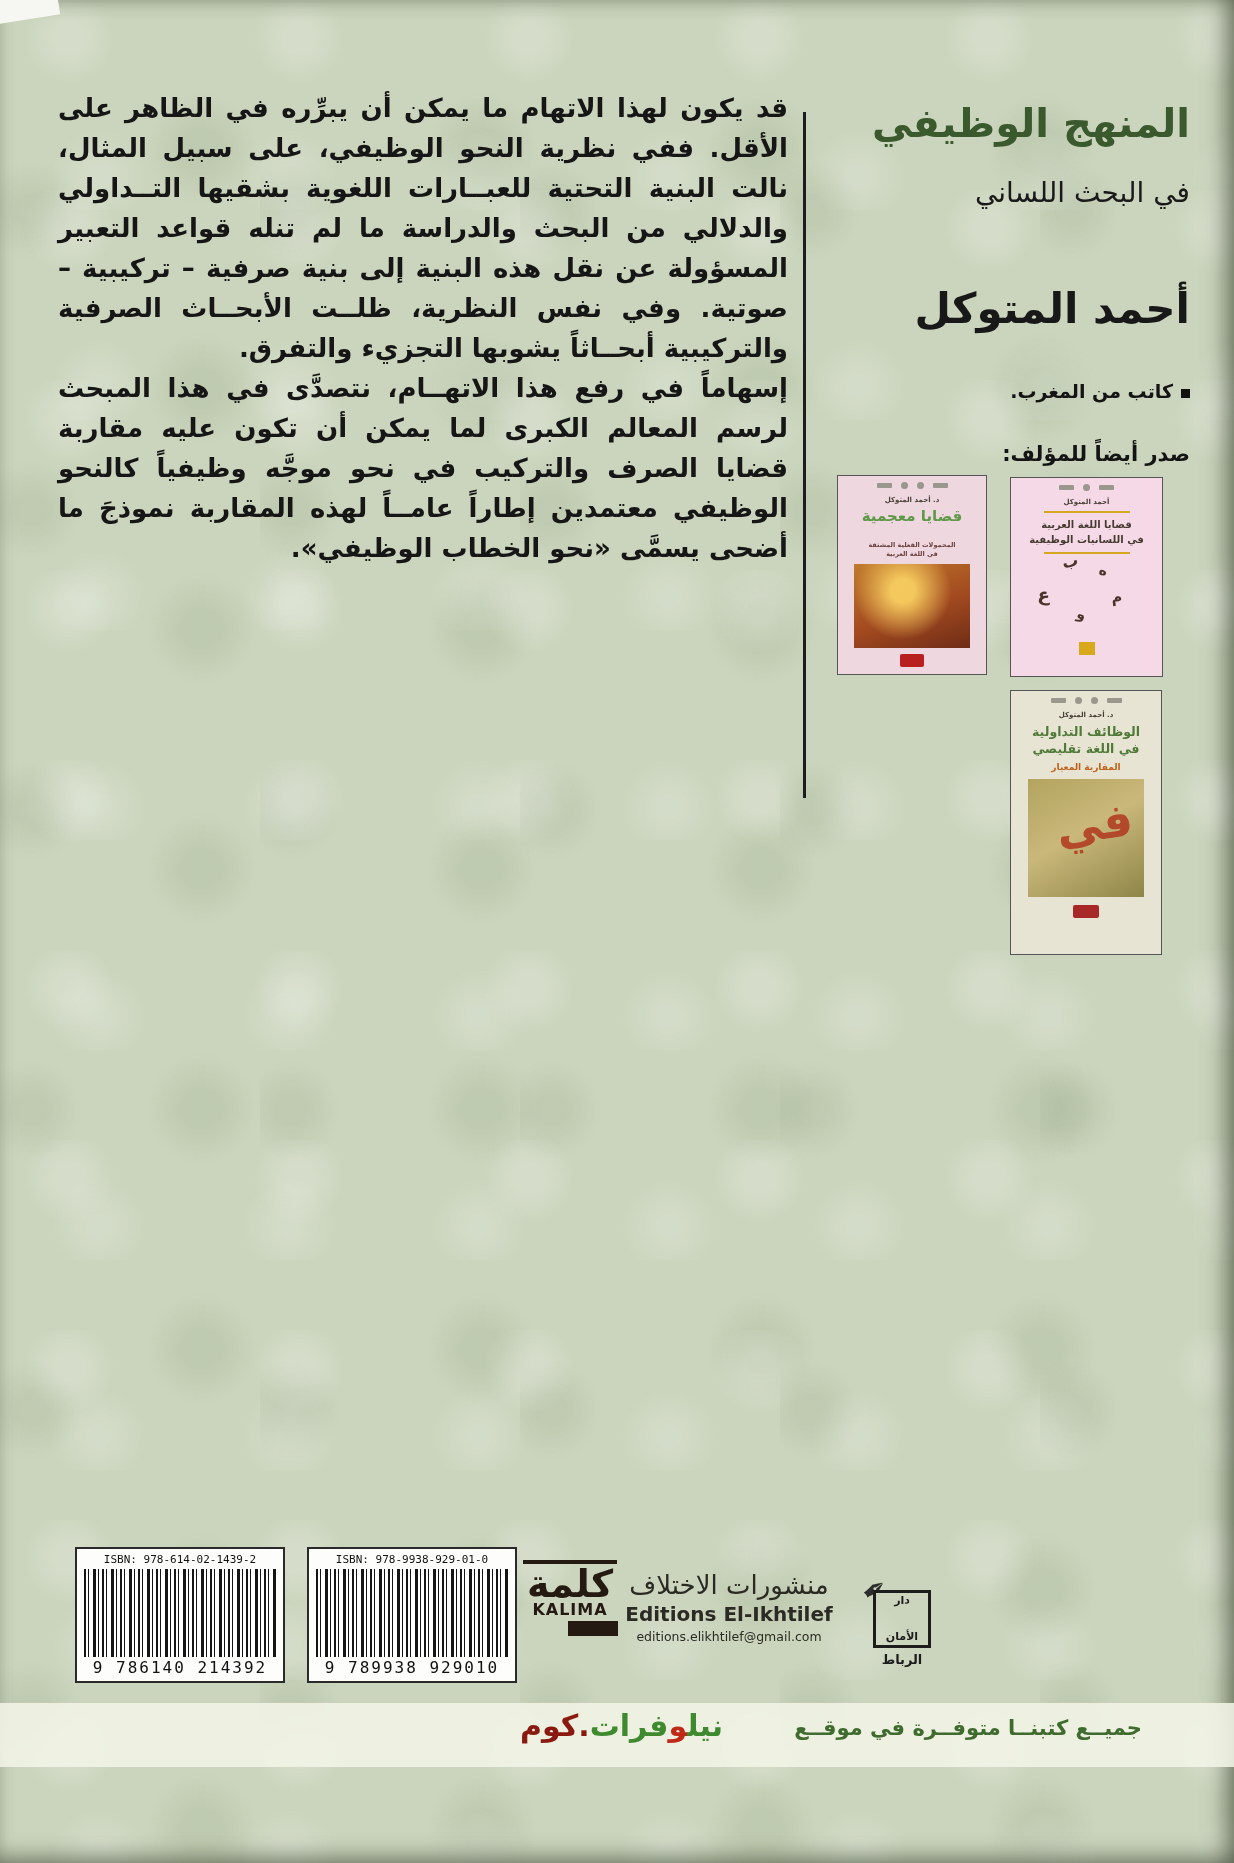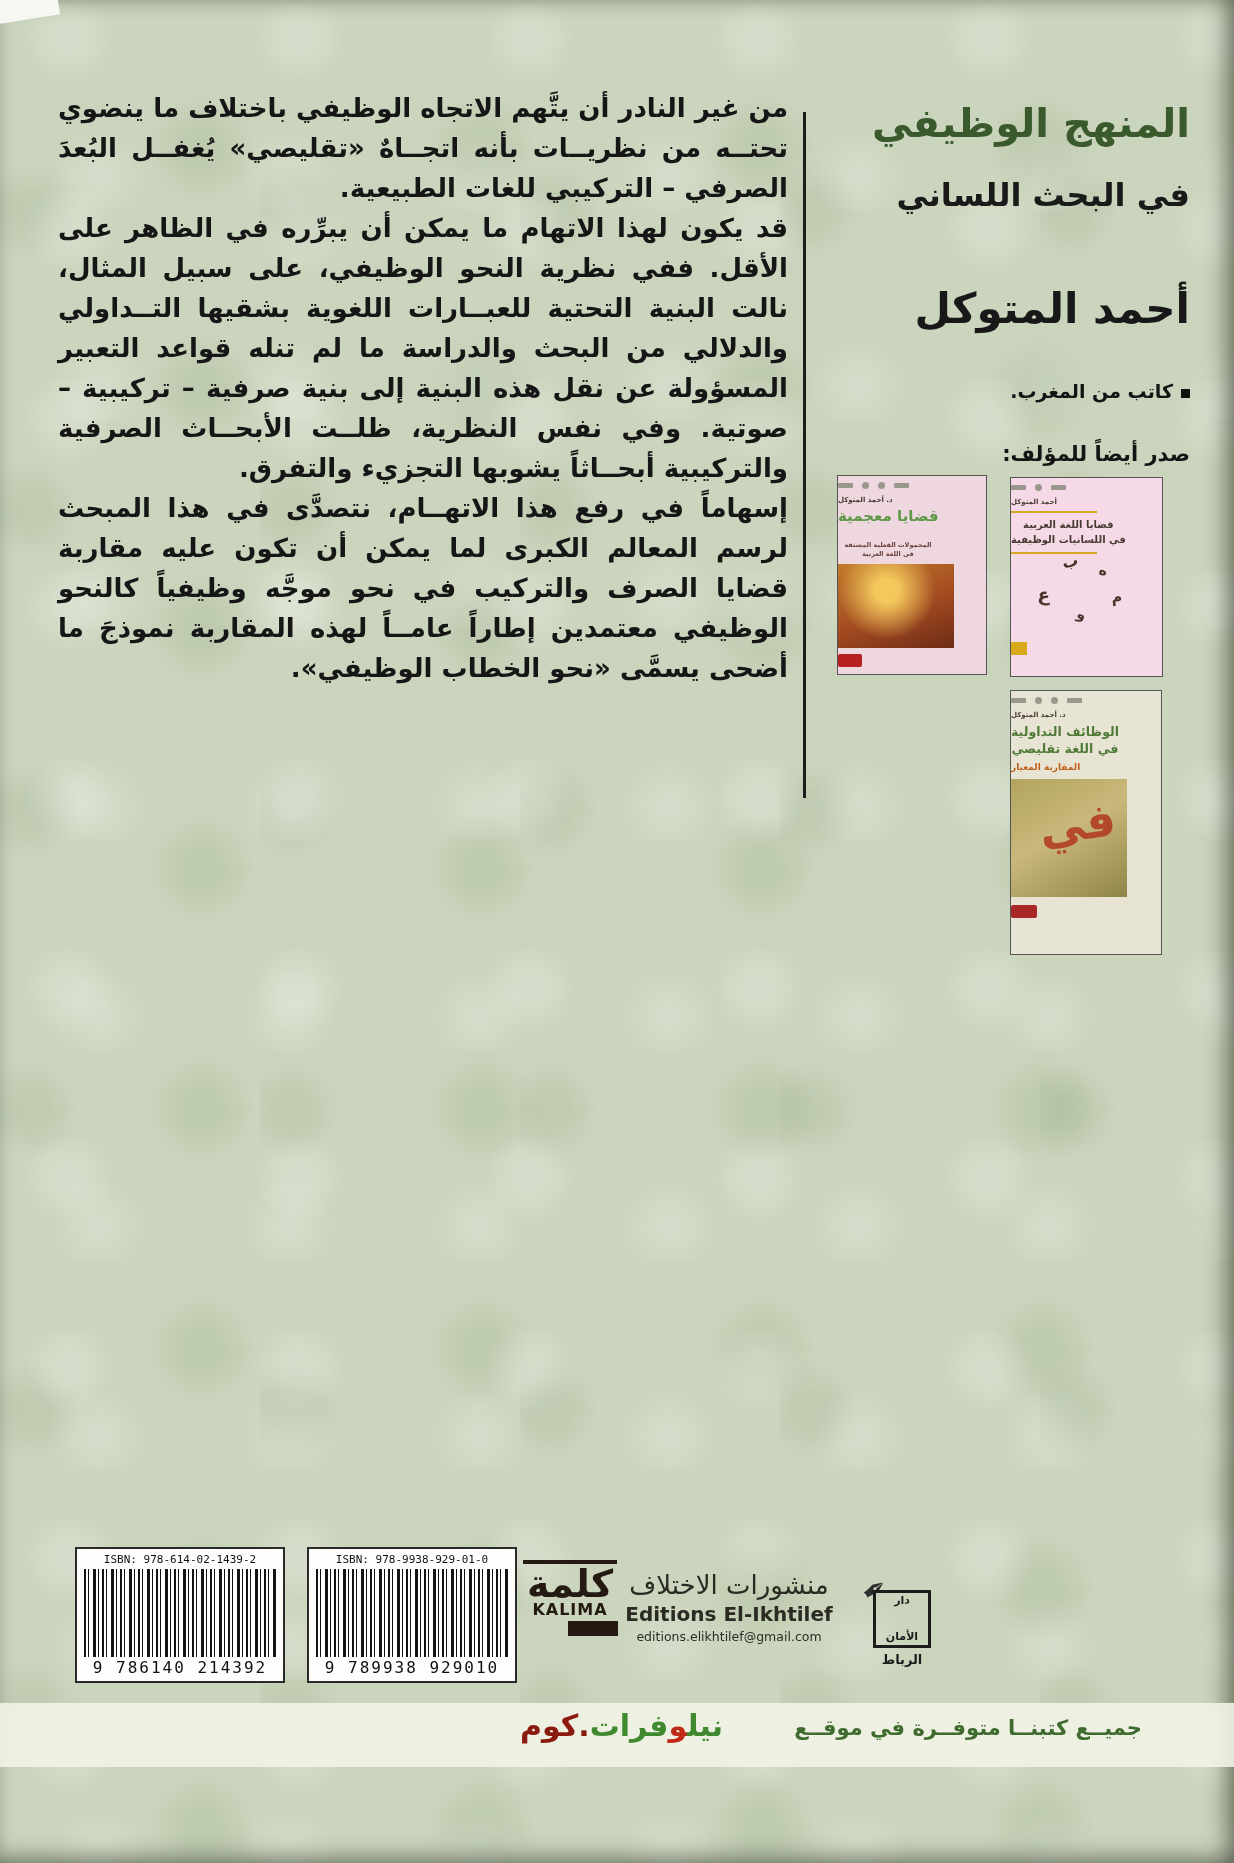--- a/index.html
+++ b/index.html
@@ -24,28 +24,28 @@
     position:absolute;left:58px;top:88px;width:730px;
     direction:rtl;text-align:justify;
     color:#161616;font-weight:bold;font-size:26px;line-height:40px;
   }
   .blurb p{margin:0;}
   
   .divider{position:absolute;left:803px;top:112px;width:3px;height:686px;background:#1d1d1d;}
   
   .rc{position:absolute;right:44px;direction:rtl;text-align:right;color:#141414;}
   .rc-title{top:100px;font-size:40px;font-weight:bold;color:#3a5a2e;letter-spacing:0;}
-  .rc-subtitle{top:176px;font-size:32px;font-weight:bold;color:#1a1a1a;}
+  .rc-subtitle{top:176px;font-size:28px;font-weight:normal;color:#1a1a1a;}
   .rc-author{top:284px;font-size:42px;font-weight:bold;color:#181818;}
   .rc-note{top:380px;font-size:19px;font-weight:bold;}
   .rc-note .sq{display:inline-block;width:9px;height:9px;background:#111;margin-left:8px;}
   .rc-alsoby{top:442px;font-size:21px;font-weight:bold;}
   
   .thumb{position:absolute;border:1px solid #555;box-sizing:border-box;direction:rtl;
-         display:flex;flex-direction:column;align-items:flex-end;overflow:hidden;}
+         display:flex;flex-direction:column;align-items:center;overflow:hidden;}
   .thumb .logos{display:flex;gap:9px;align-items:center;margin-top:6px;}
   .thumb .logos i{display:block;width:15px;height:5px;background:#9a978c;border-radius:1px;}
   .thumb .logos i.rnd{width:7px;height:7px;border-radius:50%;}
   .thumb .tauthor{font-size:7px;font-weight:bold;color:#4a4038;margin-top:7px;}
   .t1{left:837px;top:475px;width:150px;height:200px;background:#efd7e0;}
   .t1 .ttitle{font-size:15px;font-weight:bold;color:#5f9948;margin-top:3px;}
   .t1 .tsub{font-size:6.5px;font-weight:bold;color:#6b4440;width:100px;text-align:center;line-height:9px;margin-top:16px;}
   .t1 .art{width:116px;height:84px;margin-top:5px;
       background:radial-gradient(circle at 42% 32%, rgba(248,206,96,.95) 0 12px, rgba(248,206,96,0) 55%),
                  linear-gradient(160deg,#c07a2c,#a34a20 55%,#6e2c16);}
@@ -105,21 +105,20 @@
   .band-tag{position:absolute;right:92px;top:1716px;font-size:21px;font-weight:bold;color:#3f6b2f;direction:rtl;}
 </style>
 </head>
 <body>
 
 <div class="page">
 
   <div class="corner-artifact"></div>
 
   <div class="blurb">
-    <p>من غير النادر أن يتَّهم الاتجاه الوظيفي باختلاف ما ينضوي تحتــه من نظريــات بأنه اتجــاهٌ «تقليصي» يُغفــل البُعدَ الصرفي – التركيبي للغات الطبيعية.</p>
     <p>قد يكون لهذا الاتهام ما يمكن أن يبرِّره في الظاهر على الأقل. ففي نظرية النحو الوظيفي، على سبيل المثال، نالت البنية التحتية للعبــارات اللغوية بشقيها التــداولي والدلالي من البحث والدراسة ما لم تنله قواعد التعبير المسؤولة عن نقل هذه البنية إلى بنية صرفية – تركيبية – صوتية. وفي نفس النظرية، ظلــت الأبحــاث الصرفية والتركيبية أبحــاثاً يشوبها التجزيء والتفرق.</p>
     <p>إسهاماً في رفع هذا الاتهــام، نتصدَّى في هذا المبحث لرسم المعالم الكبرى لما يمكن أن تكون عليه مقاربة قضايا الصرف والتركيب في نحو موجَّه وظيفياً كالنحو الوظيفي معتمدين إطاراً عامــاً لهذه المقاربة نموذجَ ما أضحى يسمَّى «نحو الخطاب الوظيفي».</p>
   </div>
 
   <div class="divider"></div>
 
   <div class="rc rc-title">المنهج الوظيفي</div>
   <div class="rc rc-subtitle">في البحث اللساني</div>
   <div class="rc rc-author">أحمد المتوكل</div>
   <div class="rc rc-note">

